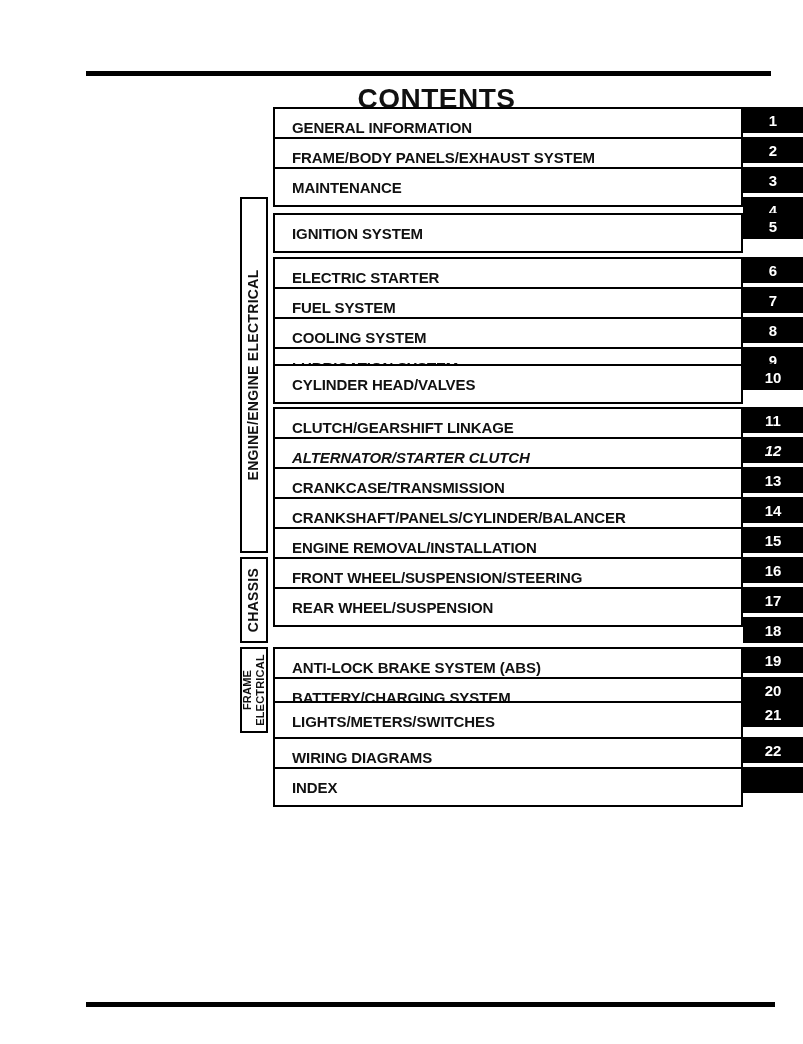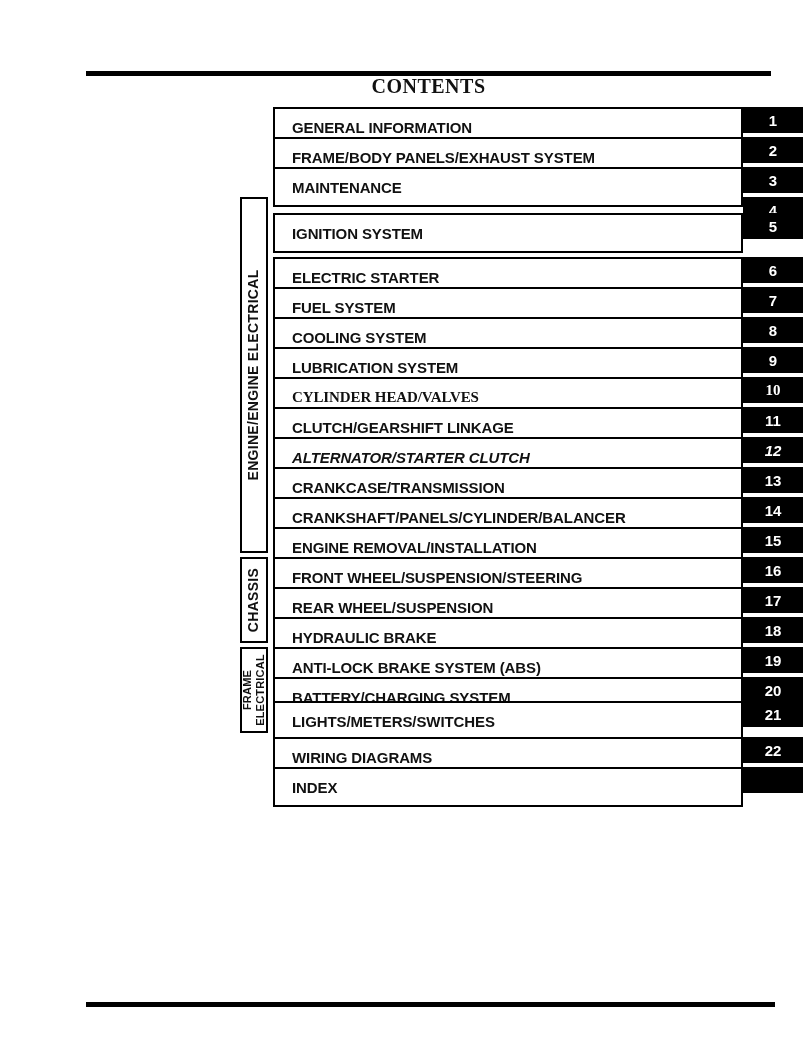--- a/index.html
+++ b/index.html
@@ -21,27 +21,26 @@
     height: 5px;
   }
   .rule-top { left: 86px; top: 71px; width: 685px; }
   .rule-bottom { left: 86px; top: 1002px; width: 689px; }
 
   .title {
     position: absolute;
     left: 86px;
     top: 75px;
     width: 685px;
-    margin: 0;
+    margin: 8px;
     text-align: center;
-    font-size: 20px;
+    font-size: 28px;
     font-weight: bold;
     letter-spacing: 0.5px;
     color: var(--ink, #111111);
-    font-family: Liberation Serif, serif;
   }
 
   .toc-row {
     position: absolute;
     left: 273px;
     width: 530px;
     height: 26px;
   }
   .toc-label-box {
     position: absolute;
@@ -179,21 +178,21 @@
     <div class="toc-num">8</div>
   </div>
 
   <div class="toc-row" style="top: 347px;">
     <div class="toc-label-box">
       <span class="toc-label">LUBRICATION SYSTEM</span>
     </div>
     <div class="toc-num">9</div>
   </div>
 
-  <div class="toc-row" style="top: 377px; font-family: Liberation Serif, serif;">
+  <div class="toc-row" style="top: 364px;">
     <div class="toc-label-box">
       <span class="toc-label">CYLINDER HEAD/VALVES</span>
     </div>
     <div class="toc-num">10</div>
   </div>
 
   <div class="toc-row" style="top: 407px;">
     <div class="toc-label-box">
       <span class="toc-label">CLUTCH/GEARSHIFT LINKAGE</span>
     </div>
@@ -236,23 +235,20 @@
   </div>
 
   <div class="toc-row" style="top: 587px;">
     <div class="toc-label-box">
       <span class="toc-label">REAR WHEEL/SUSPENSION</span>
     </div>
     <div class="toc-num">17</div>
   </div>
 
   <div class="toc-row" style="top: 617px;">
-    <div class="toc-label-box">
-      <span class="toc-label">HYDRAULIC BRAKE</span>
-    </div>
     <div class="toc-num">18</div>
   </div>
 
   <div class="toc-row" style="top: 647px;">
     <div class="toc-label-box">
       <span class="toc-label">ANTI-LOCK BRAKE SYSTEM (ABS)</span>
     </div>
     <div class="toc-num">19</div>
   </div>
 

